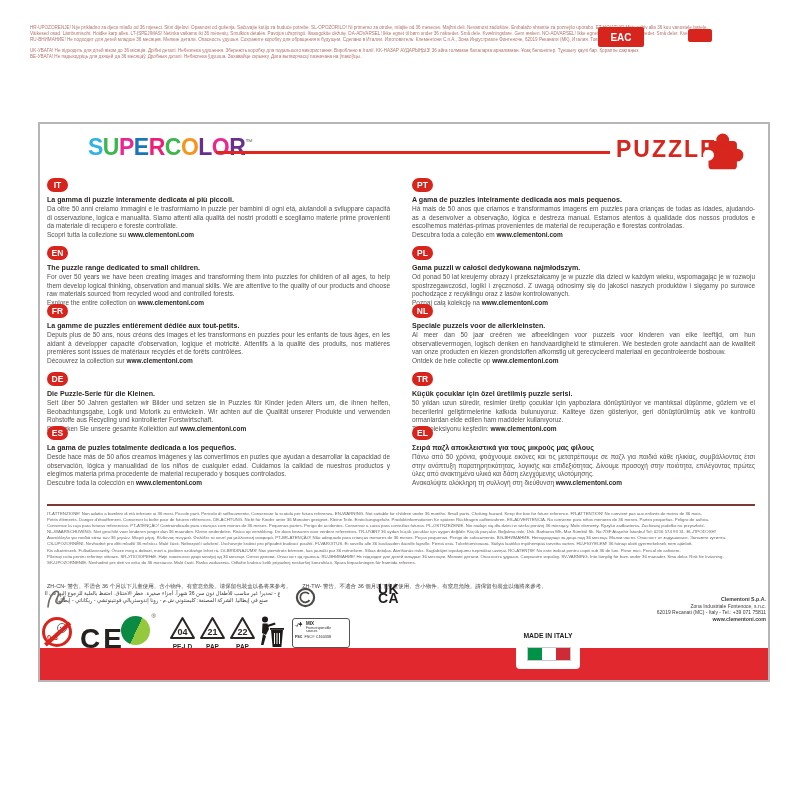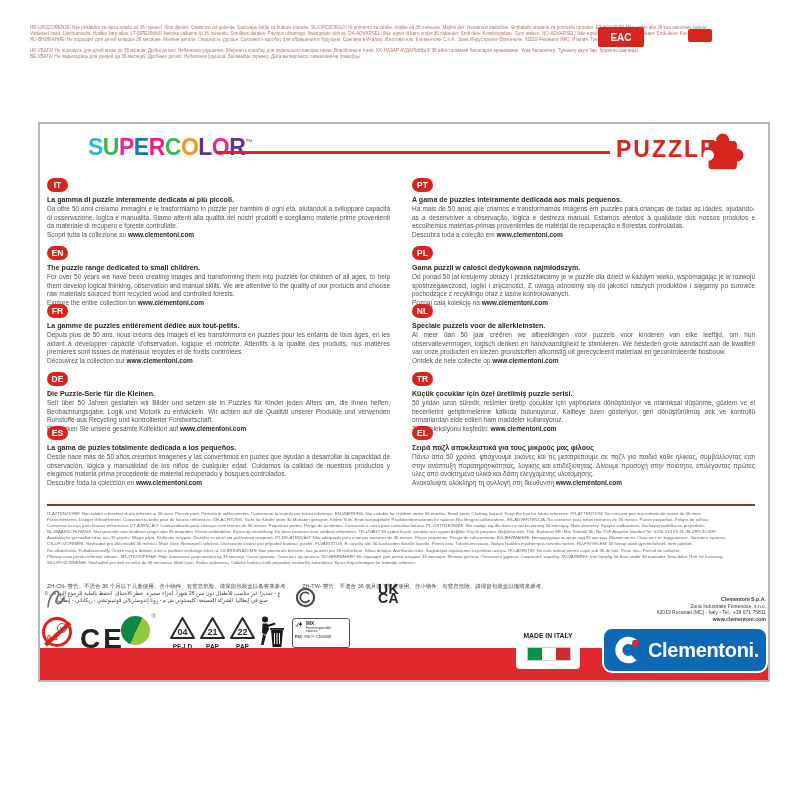--- a/index.html
+++ b/index.html
@@ -302,22 +302,15 @@
   </div>
 
   <div class="abs" id="red-band"></div>
   <div class="abs" id="made-tab"></div>
   <div class="abs" id="made-label">MADE IN ITALY</div>
   <div class="abs" id="italy-flag">
     <div style="background:#009246"></div>
       <div style="background:#ffffff"></div>
       <div style="background:#ce2b37"></div>
   </div>
-  <div class="abs" id="clem-logo">
-    <svg width="32" height="32" viewBox="0 0 40 40">
-      <path d="M32 7 A16.5 16.5 0 1 0 32 33 L25.5 26.5 A7.5 7.5 0 1 1 25.5 13.5 Z" fill="#ffffff"></path>
-      <circle cx="30.5" cy="11.5" r="4.2" fill="#e1282e"></circle>
-    </svg>
-    <span id="clem-text">Clementoni.</span>
-  </div>
   <div class="abs" id="logo-red-bar"></div>
 
 </div>
 
 </body></html>

